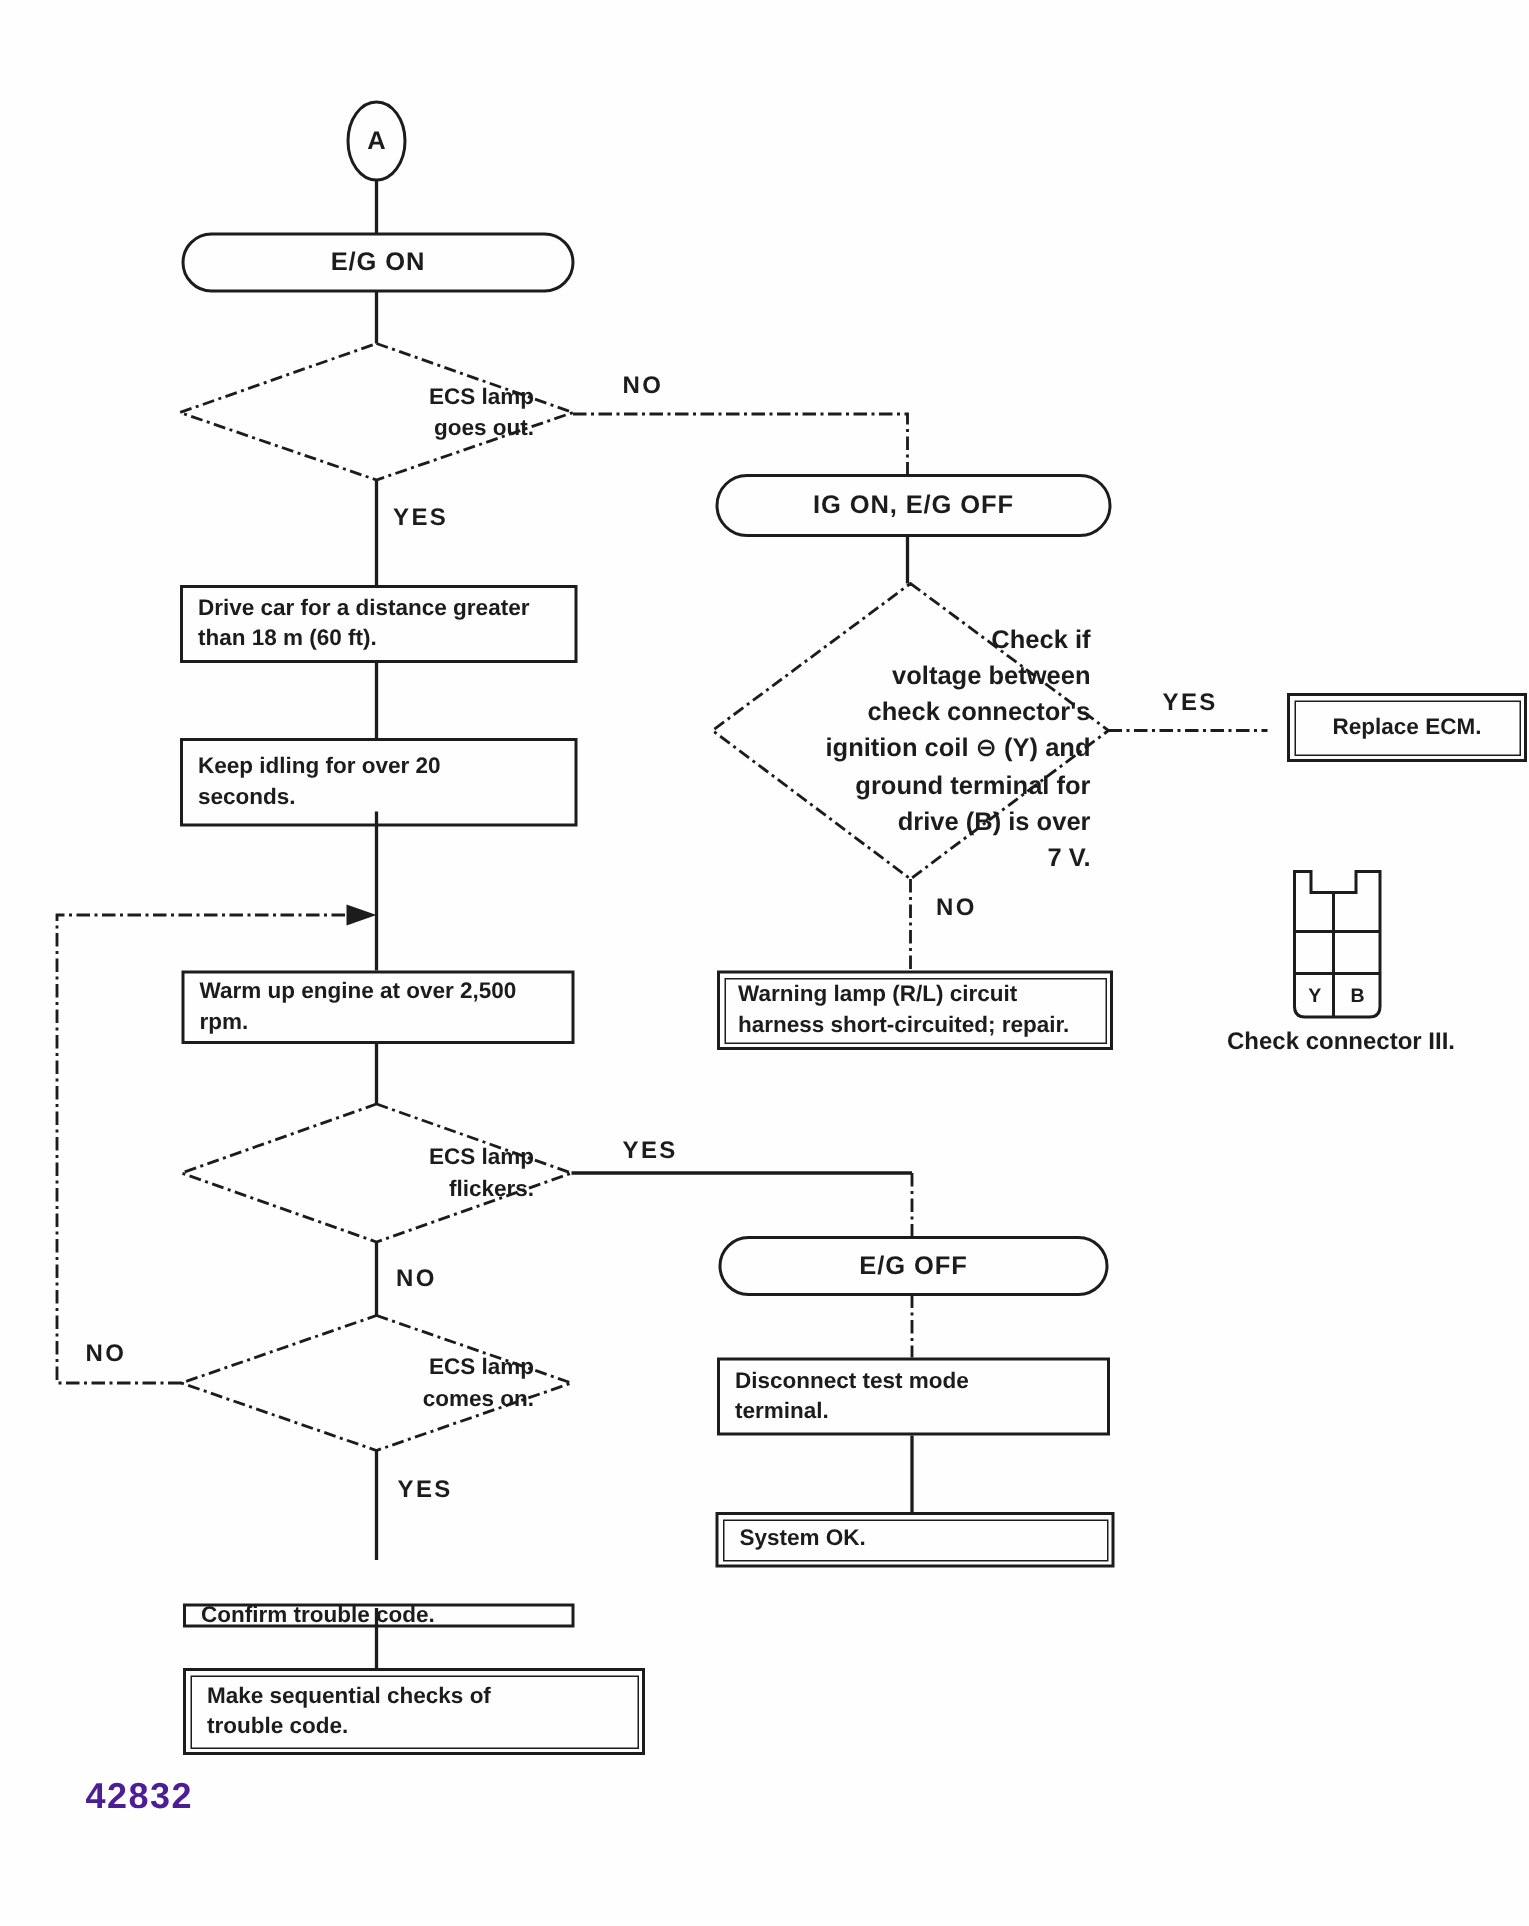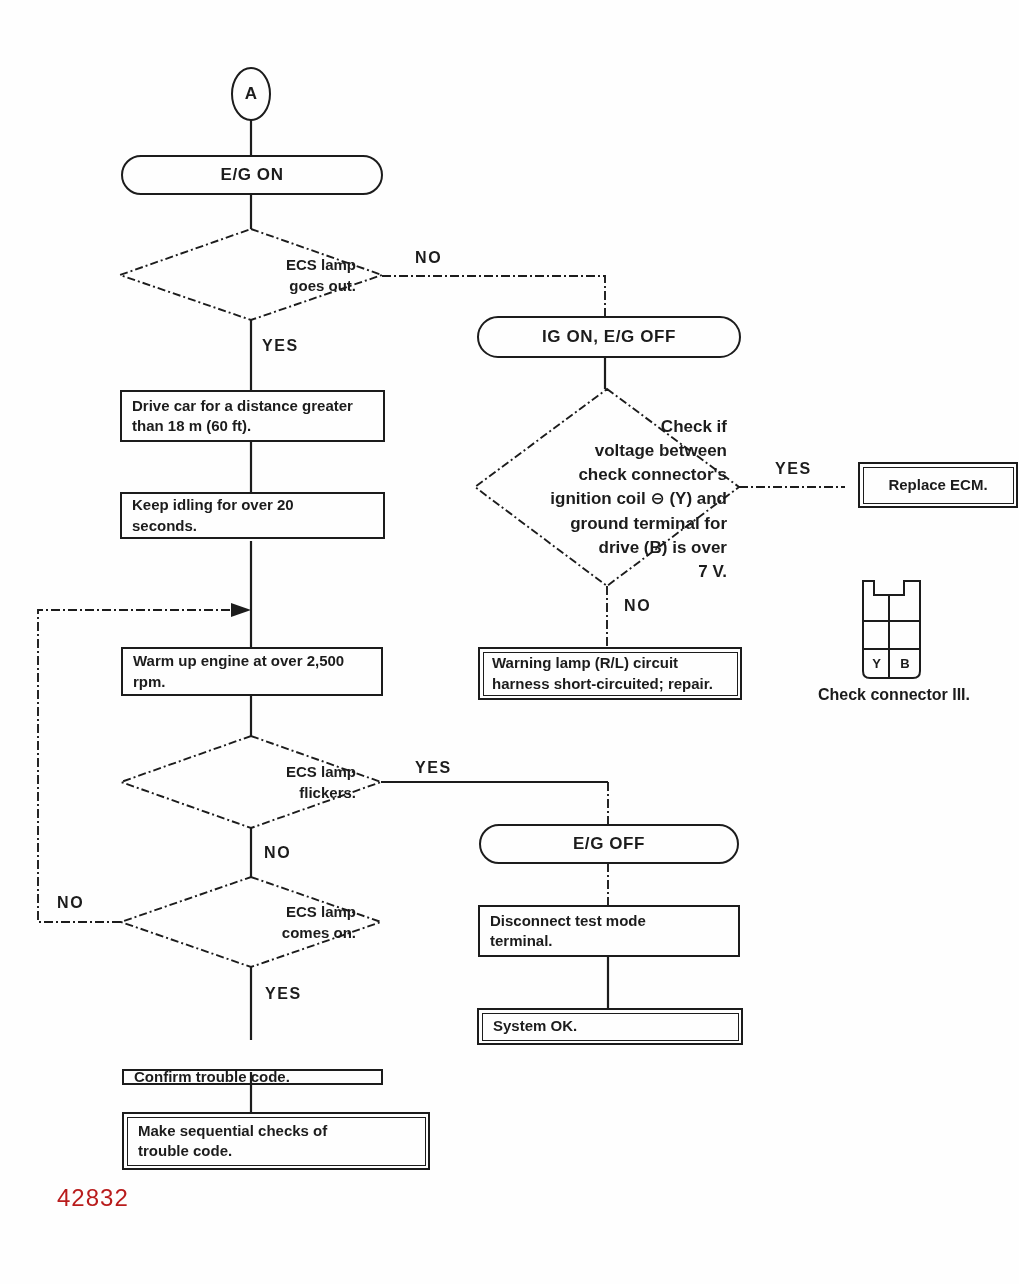--- a/index.html
+++ b/index.html
@@ -39,21 +39,21 @@
   .lbl { position:absolute; font-weight:700; font-size:16px; letter-spacing:1.6px; }
   .a-lbl {
     position:absolute; display:flex; align-items:center; justify-content:center;
     font-weight:700; font-size:17px;
   }
   .term {
     position:absolute; display:flex; align-items:center; justify-content:center;
     font-weight:700; font-size:13px;
   }
   .caption { position:absolute; font-weight:700; font-size:16px; text-align:center; }
-  .fignum { position:absolute; font-weight:400; font-size:24px; letter-spacing:1px; color:#b91c1c; }
+  .fignum { position:absolute; font-weight:700; font-size:24px; letter-spacing:1px; color:#4c1d95; }
   .centered { justify-content:center; text-align:center; padding:2px 4px; }
 </style>
 </head>
 <body>
 
 <div class="page">
 
   <svg class="layer" width="1019" height="1284" viewBox="0 0 1019 1284">
 
     <ellipse cx="251" cy="94" rx="19" ry="26" class="shape"></ellipse>
@@ -118,21 +118,21 @@
   <div class="lbl" style="left:624px;top:597px;">NO</div>
   <div class="lbl" style="left:415px;top:759px;">YES</div>
   <div class="lbl" style="left:264px;top:844px;">NO</div>
   <div class="lbl" style="left:265px;top:985px;">YES</div>
   <div class="lbl" style="left:57px;top:894px;">NO</div>
 
   <div class="pbox" style="left:120px;top:390px;width:265px;height:52px;">
     <span>Drive car for a distance greater
 than 18 m (60 ft).</span>
   </div>
-  <div class="pbox" style="left:120px;top:492px;width:265px;height:47px;">
+  <div class="pbox" style="left:120px;top:492px;width:265px;height:59px;">
     <span>Keep idling for over 20
 seconds.</span>
   </div>
   <div class="pbox" style="left:121px;top:647px;width:262px;height:49px;">
     <span>Warm up engine at over 2,500
 rpm.</span>
   </div>
   <div class="pbox" style="left:122px;top:1040px;width:261px;height:16px;margin-top:29px;">
     <span>Confirm trouble code.</span>
   </div>

